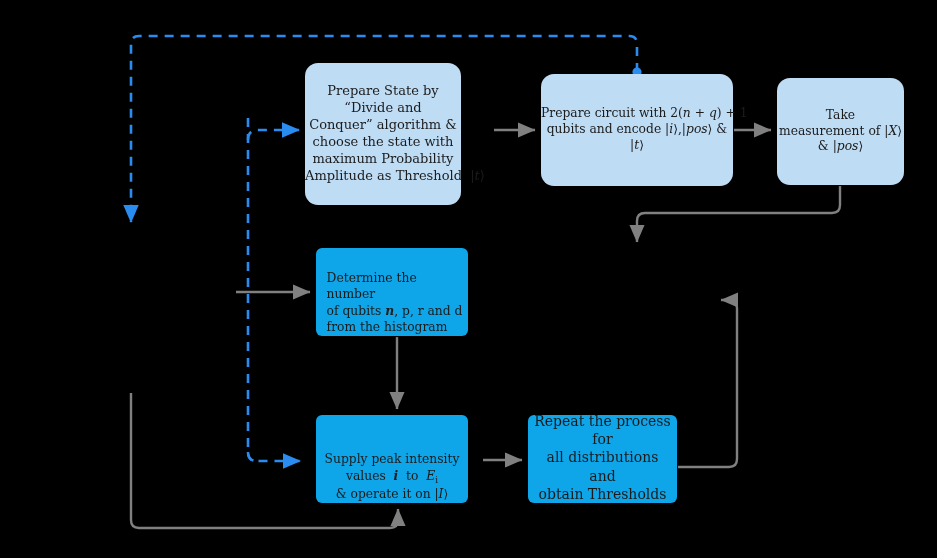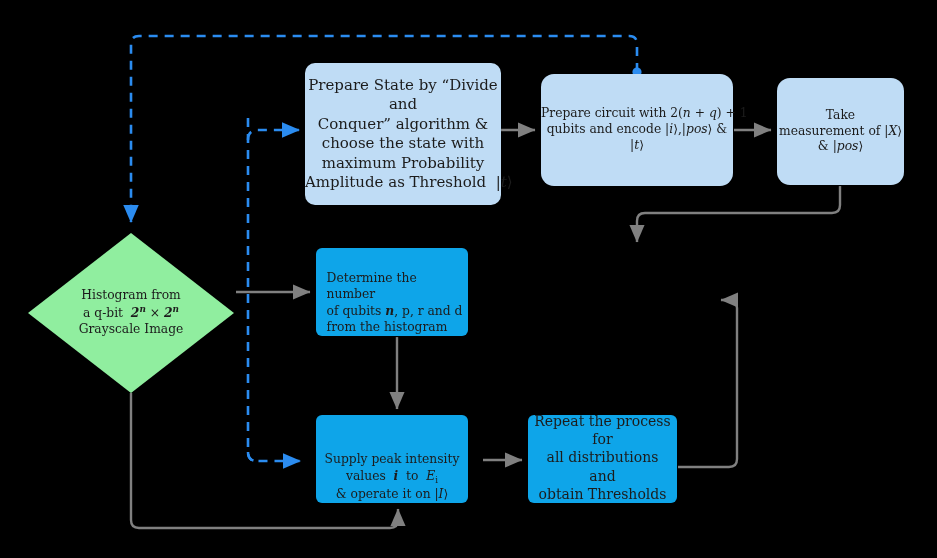--- a/index.html
+++ b/index.html
@@ -58,24 +58,23 @@
   }
   
   .blue-box {
     background: #bfdcf5;
     border-radius: 13px;
     box-shadow: 0 1px 2px rgba(0,0,0,0.35);
   }
   #node-prepare-state {
     left: 305px;
     top: 63px;
-    width: 196px;
+    width: 156px;
     height: 142px;
-    font-size: 15px;
-    border-radius: 10px;
+    font-size: 13px;
   }
   #node-prepare-circuit {
     left: 541px;
     top: 74px;
     width: 192px;
     height: 112px;
     font-size: 12.3px;
     text-align: center;
   }
   #node-measurement {
@@ -210,28 +209,20 @@
       <circle cx="637" cy="72" r="4.6" fill="#2b8cf0"></circle>
     </g>
 
     <g>
       <path d="M248,118 L248,452 Q248,461 257,461" fill="none" stroke="#2b8cf0" stroke-width="2.6" stroke-dasharray="9,7"></path>
       <path d="M248,452 Q248,461 257,461 L300,461" fill="none" stroke="#2b8cf0" stroke-width="2.6" stroke-dasharray="9,7" marker-end="url(#ah-blue)"></path>
       <path d="M248,140 Q248,130 258,130 L299,130" fill="none" stroke="#2b8cf0" stroke-width="2.6" stroke-dasharray="9,7" marker-end="url(#ah-blue)"></path>
     </g>
   </svg>
 
-  <div class="node" id="node-histogram">
-    <div class="diamond-shape"></div>
-    <div class="txt">
-      <span>Histogram from</span><br>
-      <span class="nb">a q-bit&nbsp; <span class="bolditalic">2</span><sup class="exp">n</sup> × <span class="bolditalic">2</span><sup class="exp">n</sup></span><br>
-      <span>Grayscale Image</span>
-    </div>
-  </div>
 
   <div class="node blue-box" id="node-prepare-state">
     <div class="txt">
       <span>Prepare State by “Divide and</span><br>
       <span>Conquer” algorithm &amp;</span><br>
       <span>choose the state with</span><br>
       <span>maximum Probability</span><br>
       <span class="nb">Amplitude as Threshold &nbsp;|<span class="it">t</span>⟩</span>
     </div>
   </div>

